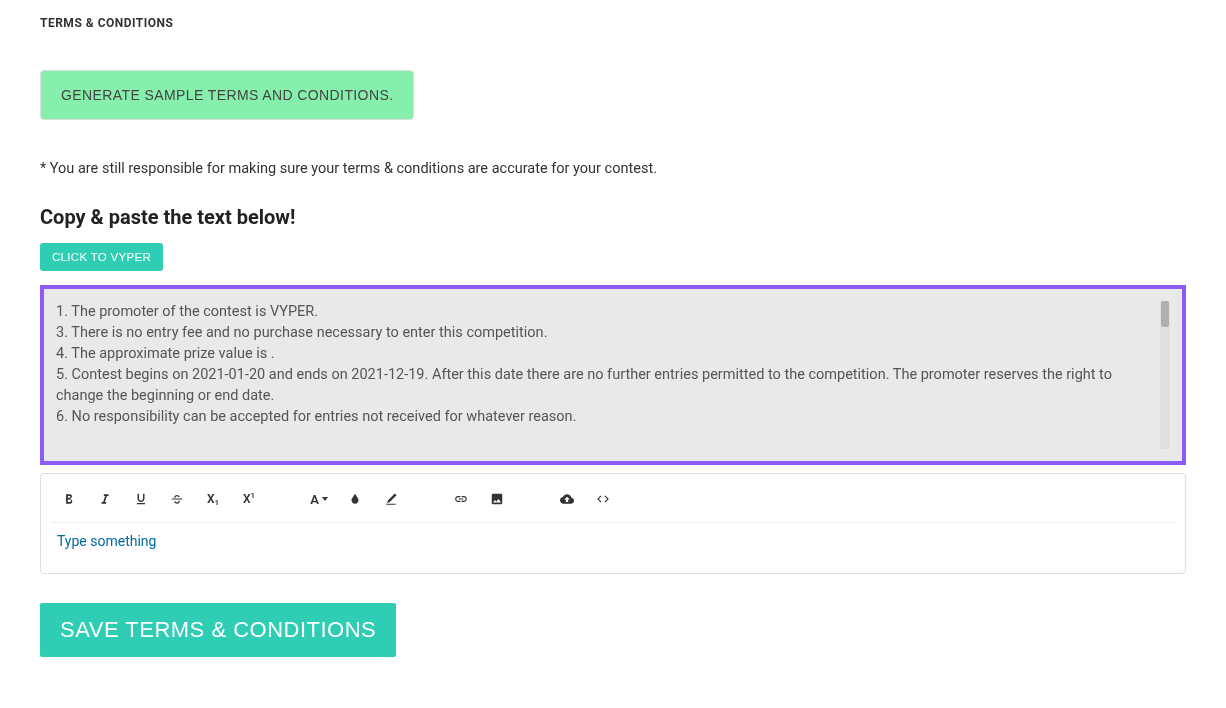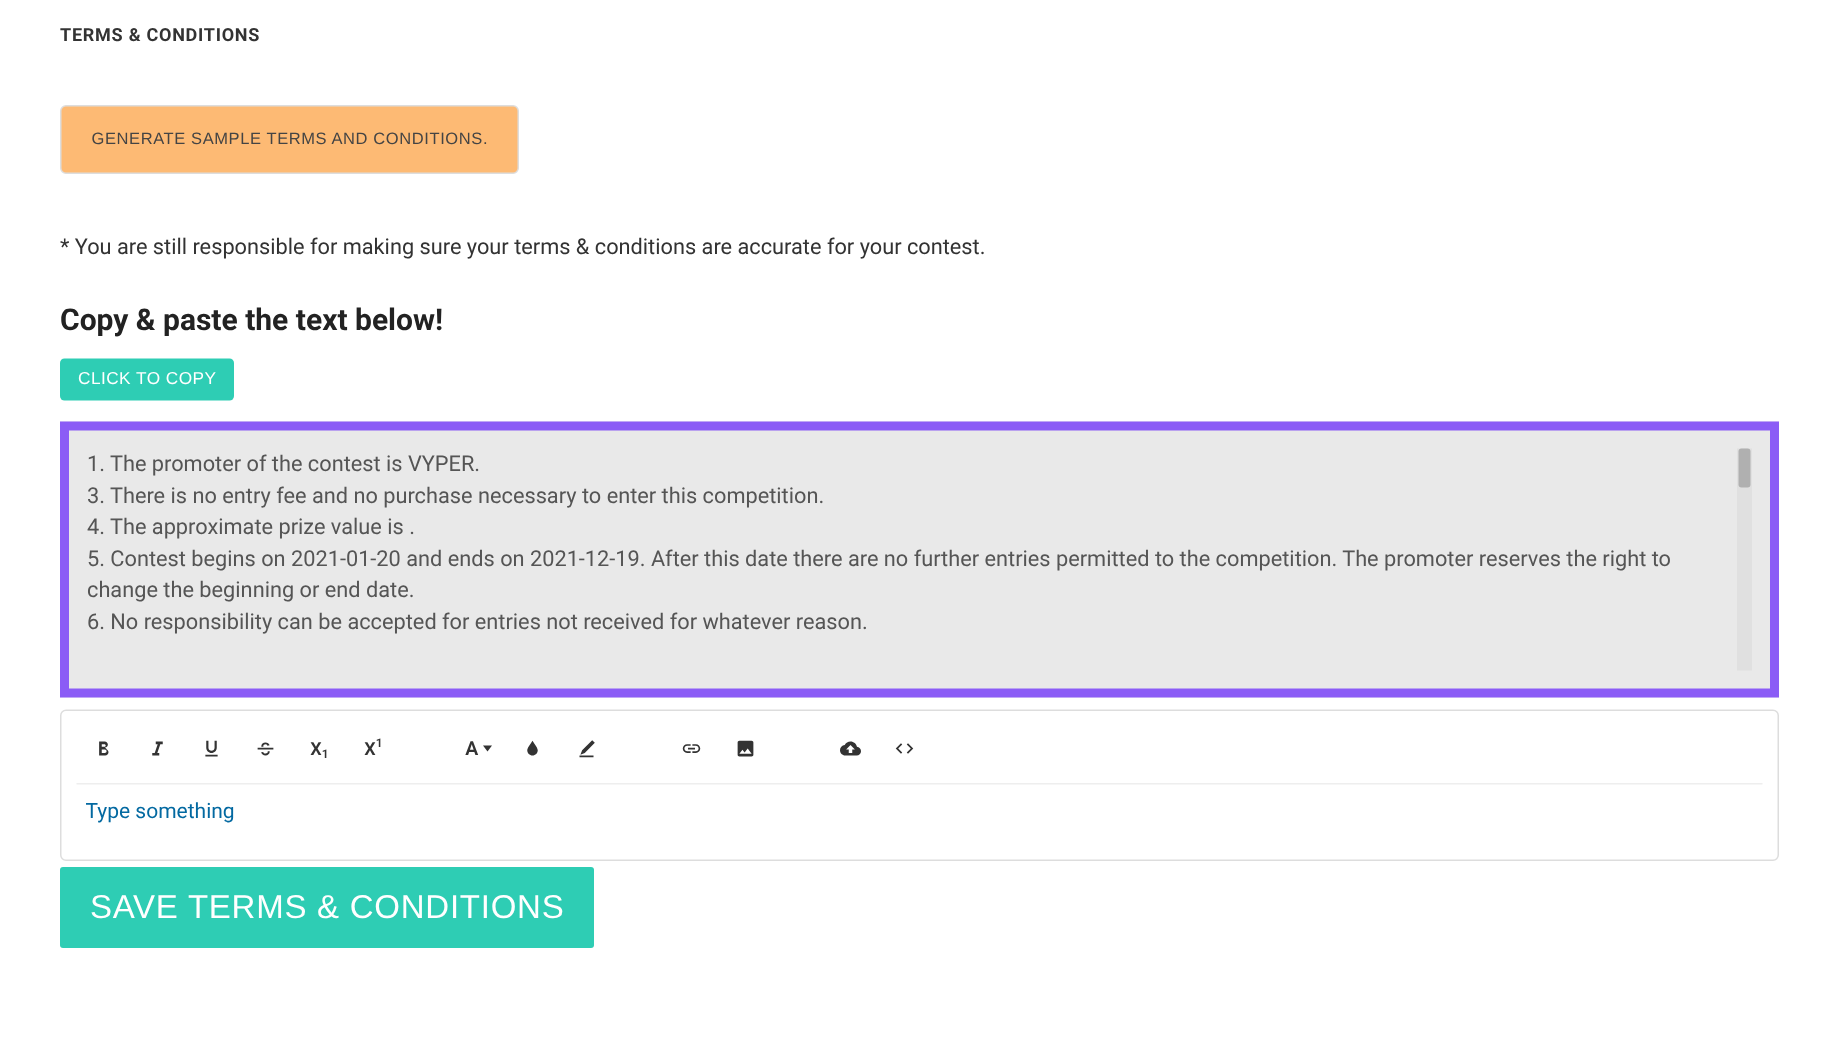--- a/index.html
+++ b/index.html
@@ -12,23 +12,23 @@
   }
   .section-heading {
     font-size: 12px;
     font-weight: 700;
     letter-spacing: 0.5px;
     color: #333;
     margin-bottom: 40px;
   }
   .generate-btn {
     border: 1px solid #ddd;
-    background: #fdba74;
+    background: #86efac;
     padding: 16px 20px;
-    font-size: 11px;
+    font-size: 14px;
     letter-spacing: 0.4px;
     color: #444;
     border-radius: 4px;
     cursor: pointer;
   }
   .disclaimer {
     margin-top: 40px;
     font-size: 14.5px;
     color: #333;
   }
@@ -44,21 +44,21 @@
     color: #fff;
     border: none;
     font-size: 11.5px;
     letter-spacing: 0.3px;
     padding: 8px 12px;
     border-radius: 3px;
     cursor: pointer;
   }
   .terms-box {
     margin-top: 14px;
-    border: 6px solid #8b5cf6;
+    border: 4px solid #8b5cf6;
     background: #e9e9e9;
     position: relative;
     padding: 12px 12px;
     display: flex;
   }
   .terms-text {
     flex: 1;
     font-size: 14.5px;
     line-height: 1.45;
     color: #555;
@@ -110,21 +110,21 @@
     margin-left: 3px;
   }
   .editor-area {
     min-height: 36px;
     padding: 10px 6px 0 6px;
     font-size: 14px;
     color: #999;
     outline: none;
   }
   .save-btn {
-    margin-top: 4px;
+    margin-top: 29px;
     background: #2ecdb4;
     color: #fff;
     border: none;
     font-size: 22px;
     letter-spacing: 0.5px;
     padding: 14px 20px;
     border-radius: 2px;
     cursor: pointer;
   }
 </style>
@@ -134,21 +134,21 @@
 
 
 <div class="section-heading">TERMS &amp; CONDITIONS</div>
 
 <button class="generate-btn">GENERATE SAMPLE TERMS AND CONDITIONS.</button>
 
 <div class="disclaimer">* You are still responsible for making sure your terms &amp; conditions are accurate for your contest.</div>
 
 <div class="copy-heading">Copy &amp; paste the text below!</div>
 
-<button class="copy-btn">CLICK TO COPY</button>
+<button class="copy-btn">CLICK TO VYPER</button>
 
 <div class="terms-box">
   <div class="terms-text">
     <div>1. The promoter of the contest is VYPER.</div>
     <div>3. There is no entry fee and no purchase necessary to enter this competition.</div>
     <div>4. The approximate prize value is .</div>
     <div>5. Contest begins on 2021-01-20 and ends on 2021-12-19. After this date there are no further entries permitted to the competition. The promoter reserves the right to change the beginning or end date.</div>
     <div>6. No responsibility can be accepted for entries not received for whatever reason.</div>
   </div>
   <div class="terms-scrollbar">

